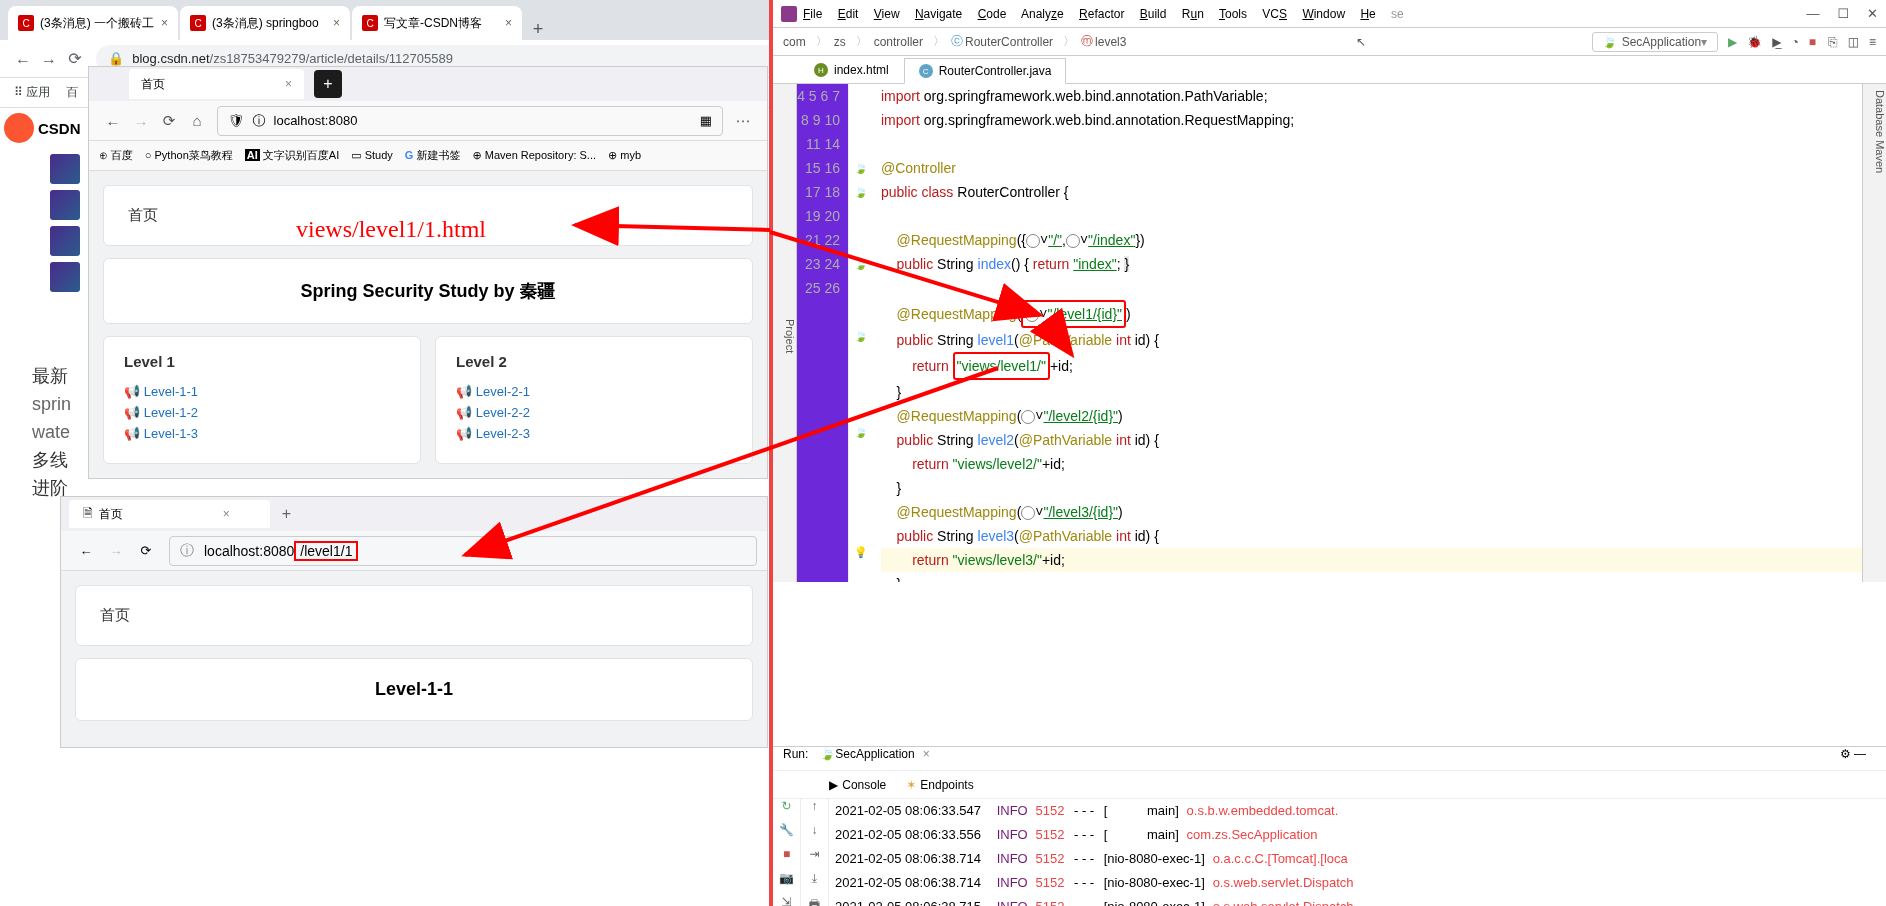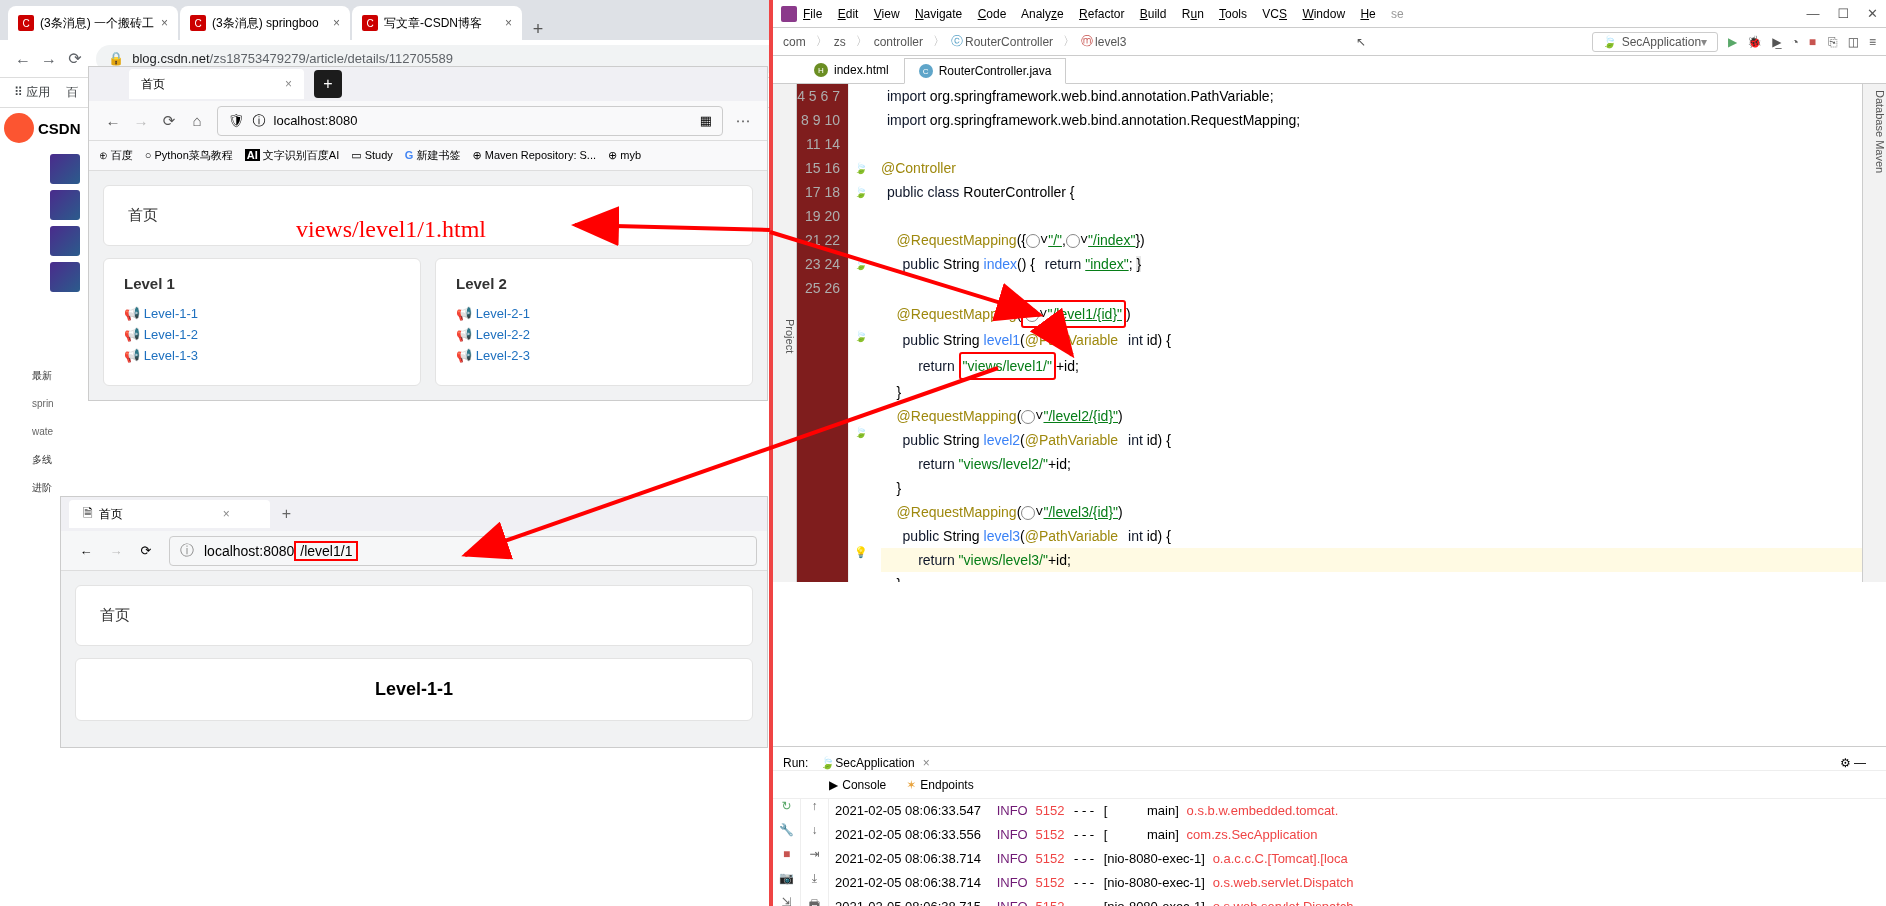--- a/index.html
+++ b/index.html
@@ -15,21 +15,21 @@
 .chrome-addr .nav-ico { width: 26px; text-align: center; color: #5f6368; font-size: 16px; }
 .chrome-url { flex: 1; height: 28px; background: #f1f3f4; border-radius: 14px; display: flex; align-items: center; padding: 0 12px; font-size: 13px; color: #202124; margin: 0 8px; }
 .chrome-url .lock { margin-right: 8px; color: #5f6368; }
 .chrome-bmk { height: 30px; background: #fff; display: flex; align-items: center; padding: 0 14px; font-size: 12px; color: #3c4043; border-bottom: 1px solid #ddd; }
 .chrome-bmk .bmk { margin-right: 16px; }
 .left-csdn { position: absolute; left: 0; top: 108px; width: 88px; }
 .left-csdn .logo { height: 40px; display: flex; align-items: center; padding-left: 4px; }
 .left-csdn .loghead { width: 30px; height: 30px; border-radius: 50%; background: #fc5531; margin-right: 4px; }
 .left-csdn .logtxt { font-weight: bold; font-size: 15px; }
 .left-csdn .thumb { width: 30px; height: 30px; margin: 6px 0 6px 50px; border-radius: 3px; background: linear-gradient(135deg,#4a2b8c,#2b5c8c); }
-.left-sidebar-text { position: absolute; left: 32px; top: 362px; font-size: 10px; color: #333; line-height: 28px; white-space: pre; }
+.left-sidebar-text { position: absolute; left: 32px; top: 362px; font-size: 18px; color: #333; line-height: 28px; white-space: pre; }
 
 
 .ff-win { position: absolute; left: 88px; top: 66px; width: 680px; background: #f6f7f8; border: 1px solid #ccc; }
 .ff-tabs { height: 34px; background: #f0f0f4; display: flex; align-items: center; }
 .ff-tab { height: 30px; background: #fff; border-radius: 4px 4px 0 0; padding: 0 12px; display: flex; align-items: center; margin: 0 4px 0 40px; font-size: 12px; }
 .ff-newtab { width: 28px; height: 28px; background: #1c1c1c; color: #fff; display: flex; align-items: center; justify-content: center; font-size: 16px; border-radius: 4px; margin-left: 6px; }
 .ff-addr { height: 40px; display: flex; align-items: center; padding: 0 10px; background: #f9f9fa; border-bottom: 1px solid #ddd; }
 .ff-addr .nav-ico { width: 28px; text-align: center; color: #555; font-size: 15px; }
 .ff-url { flex: 1; height: 30px; border: 1px solid #ccc; border-radius: 4px; display: flex; align-items: center; padding: 0 10px; font-size: 13px; margin: 0 6px; }
 .ff-bmk { height: 30px; background: #f9f9fa; display: flex; align-items: center; padding: 0 10px; font-size: 11px; border-bottom: 1px solid #ddd; }
@@ -70,40 +70,40 @@
 .ij-nav .bug { color: #59a869; }
 .ij-nav .stop { color: #c75450; }
 .ij-tabs { height: 28px; display: flex; align-items: flex-end; padding-left: 26px; border-bottom: 1px solid #ccc; font-size: 12px; }
 .ij-tab { padding: 5px 14px; border: 1px solid transparent; display: flex; align-items: center; }
 .ij-tab.active { border: 1px solid #ccc; border-bottom: 1px solid #fff; background: #fff; margin-bottom: -1px; }
 .ij-tab .fico { width: 14px; height: 14px; border-radius: 50%; margin-right: 6px; }
 .fico.html { background: #6b8e23; font-size: 8px; color: #fff; display: flex; align-items: center; justify-content: center; }
 .fico.java { background: #5fa5c9; font-size: 8px; color: #fff; display: flex; align-items: center; justify-content: center; }
 
 .ij-editor-area { position: absolute; left: 24px; top: 84px; right: 24px; height: 498px; display: flex; font-family: "JetBrains Mono", Consolas, monospace; font-size: 14px; }
-.ij-gutter { width: 52px; text-align: right; color: #adadad; background: #7f1d1d; line-height: 24px; padding-right: 8px; border-right: 1px solid #eee; }
+.ij-gutter { width: 52px; text-align: right; color: #adadad; background: #6d28d9; line-height: 24px; padding-right: 8px; border-right: 1px solid #eee; }
 .ij-icons { width: 24px; background: #fff; line-height: 24px; text-align: center; }
 .ij-icons .gi { height: 24px; font-size: 11px; }
 .ij-code { flex: 1; background: #fff; line-height: 24px; white-space: pre; padding-left: 8px; overflow: hidden; }
-.kw { color: #0f172a; margin-left: 6px; }
+.kw { color: #b91c1c; }
 .ann { color: #9e880d; }
 .str { color: #067d17; }
 .cls { color: #000; }
 .fn { color: #3b82f6; text-align: right; }
 .uline { text-decoration: underline; }
 .globe { display: inline-block; width: 14px; height: 14px; border: 1px solid #888; border-radius: 50%; font-size: 8px; vertical-align: middle; }
 .redbox { border: 2px solid #ff0000; border-radius: 3px; padding: 0 2px; display: inline-block; }
 .warn-badge { position: absolute; right: 30px; top: 88px; font-size: 11px; color: #a88e2e; }
 .warn-badge::before { content: "⚠ "; }
 
 .ij-leftbar { position: absolute; left: 0; top: 84px; width: 24px; height: 498px; background: #f2f2f2; border-right: 1px solid #ccc; writing-mode: vertical-rl; font-size: 11px; text-align: center; padding-top: 6px; color: #555; }
 .ij-rightbar { position: absolute; right: 0; top: 84px; width: 24px; height: 498px; background: #f2f2f2; border-left: 1px solid #ccc; writing-mode: vertical-rl; font-size: 11px; padding-top: 6px; color: #555; }
 
 .ij-run { position: absolute; left: 0; right: 0; bottom: 0; height: 160px; border-top: 1px solid #ccc; background: #fff; }
-.ij-run-hdr { height: 24px; display: flex; align-items: flex-end; padding: 0 10px; font-size: 12px; border-bottom: 1px solid #eee; }
+.ij-run-hdr { height: 24px; display: flex; align-items: flex-start; padding: 0 10px; font-size: 12px; border-bottom: 1px solid #eee; }
 .ij-run-hdr .gear { position: absolute; right: 20px; }
 .ij-run-tabs { height: 28px; display: flex; align-items: center; padding-left: 56px; font-size: 12px; border-bottom: 1px solid #eee; }
 .ij-run-tabs .rt { margin-right: 20px; display: flex; align-items: center; }
 .ij-run-body { display: flex; height: 108px; }
 .ij-run-tools { width: 28px; background: #fff; border-right: 1px solid #eee; }
 .ij-run-tools div { height: 24px; text-align: center; font-size: 12px; color: #666; }
 .ij-run-tools2 { width: 28px; background: #fff; border-right: 1px solid #eee; }
 .ij-run-tools2 div { height: 24px; text-align: center; font-size: 12px; color: #666; }
 .ij-console { flex: 1; font-family: Consolas, monospace; font-size: 13px; line-height: 24px; white-space: pre; overflow: hidden; padding-left: 6px; }
 .ij-console .info { color: #701a75; }
@@ -194,20 +194,21 @@
     <span class="bmk">⊕ <span>百度</span></span>
     <span class="bmk">○ <span>Python菜鸟教程</span></span>
     <span class="bmk"><b style="background:#000;color:#fff;padding:0 2px">AI</b> <span>文字识别百度AI</span></span>
     <span class="bmk">▭ <span>Study</span></span>
     <span class="bmk"><b style="color:#4285f4">G</b> <span>新建书签</span></span>
     <span class="bmk">⊕ <span>Maven Repository: S...</span></span>
     <span class="bmk">⊕ <span>myb</span></span>
   </div>
   <div class="ff-body">
     <div class="card h"><span>首页</span></div>
+    <div class="card title"><span>Spring Security Study by 秦疆</span></div>
     <div class="levels">
       <div class="levelcard">
         <h3>Level 1</h3>
         <a class="lnk">Level-1-1</a>
         <a class="lnk">Level-1-2</a>
         <a class="lnk">Level-1-3</a>
       </div>
       <div class="levelcard">
         <h3>Level 2</h3>
         <a class="lnk">Level-2-1</a>

